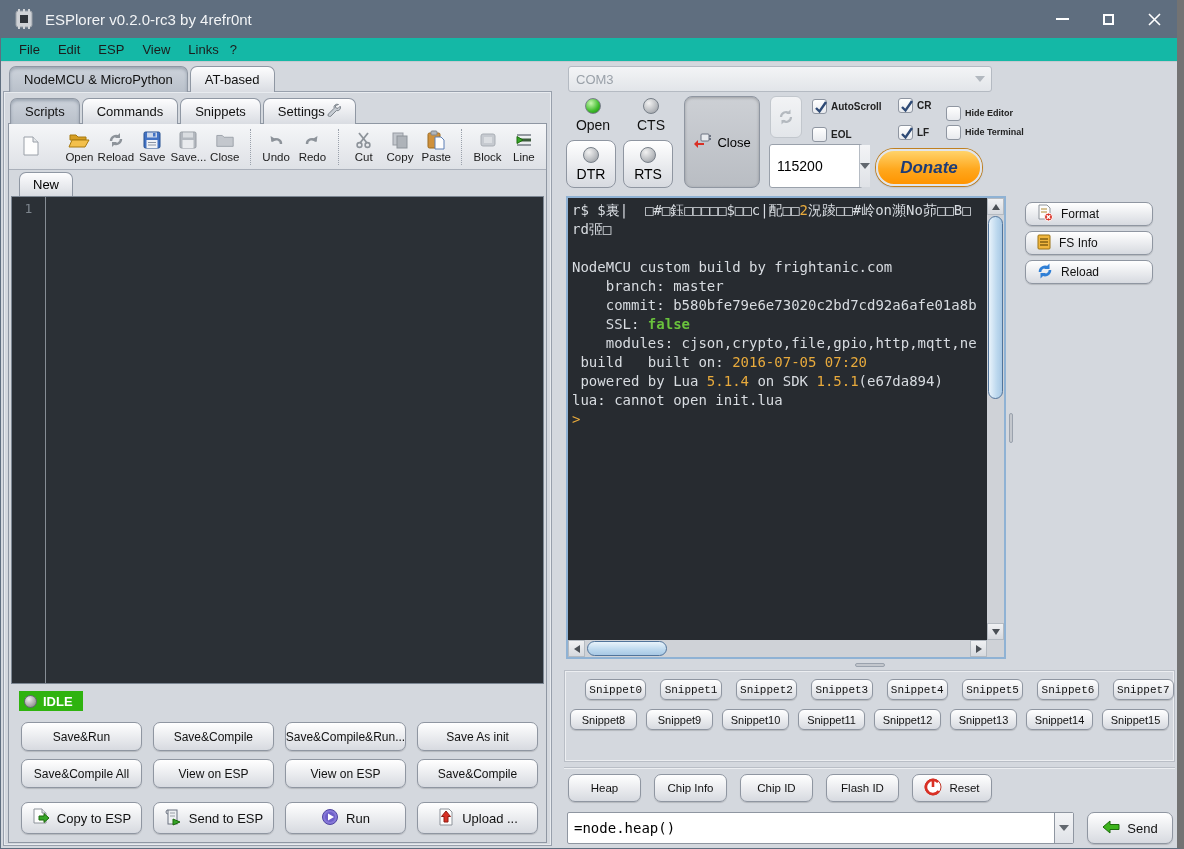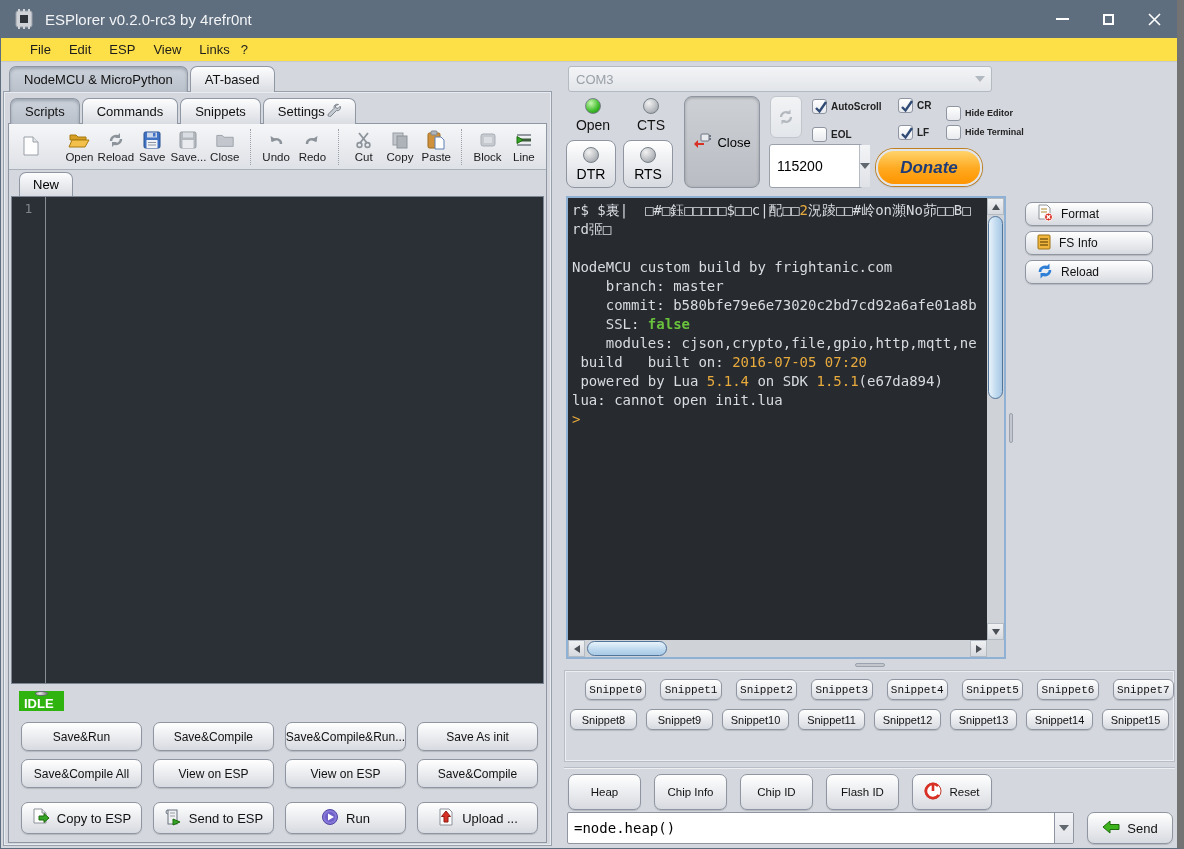--- a/index.html
+++ b/index.html
@@ -16,21 +16,21 @@
   
   .titlebar { height:38px; background:#5f6e7f; display:flex; align-items:center; flex:none; }
   .titlebar .app-icon { width:22px; height:22px; margin:0 10px 0 12px; }
   .titlebar .title { color:#f2f4f6; font-size:15px; }
   .win-controls { margin-left:auto; display:flex; height:100%; }
   .win-btn { width:46px; height:100%; display:flex; align-items:center; justify-content:center; color:#fff; }
   .glyph-min { width:13px; height:2px; background:#fff; }
   .glyph-max { width:11px; height:11px; border:2px solid #fff; }
 
   
-  .menubar { height:24px; background:#fde047; border-bottom:1px solid #c6cad0; display:flex; align-items:center; padding-left:20px; flex:none; }
+  .menubar { height:24px; background:#14b8a6; border-bottom:1px solid #c6cad0; display:flex; align-items:center; padding-left:9px; flex:none; }
   .menu-item { font-size:13px; color:#1c1c1c; padding:2px 9px; }
   .menu-item.q { padding-left:2px; }
 
   
   .main { flex:1; display:flex; padding:2px 0 2px 2px; min-height:0; }
   .left-col { width:549px; flex:none; display:flex; flex-direction:column; min-height:0; }
   .v-split { width:12px; flex:none; }
   .right-col { flex:1; display:flex; flex-direction:column; min-width:0; padding-right:2px; }
 
   
@@ -59,21 +59,21 @@
   .edit-tabstrip { height:26px; flex:none; display:flex; align-items:flex-end; padding-left:10px; }
   .edit-tab { height:24px; padding:0 13px; display:flex; align-items:center; font-size:13px;
     background:linear-gradient(#fdfdfe,#d9dce2); border:1px solid #8f97a3; border-bottom:none; border-radius:7px 7px 0 0;text-align:right; }
   .editor { flex:1; background:#2b3036; border:1px solid #7d8793; margin:0 2px; display:flex; min-height:0; font-family:"DejaVu Sans Mono", monospace; }
   .gutter { width:34px; flex:none; color:#7d858d; font-size:13px; text-align:center; padding-top:4px;
     border-right:1px solid #868d95; }
   .editor .code { flex:1; }
 
   
   .status-row { height:26px; flex:none; display:flex; align-items:center; padding-left:10px; margin-top:4px; }
-  .idle-badge { display:inline-flex; align-items:center; height:20px; background:#2fb30f; padding:0 10px 0 5px;flex-direction:column; }
+  .idle-badge { display:inline-flex; align-items:center; height:20px; background:#2fb30f; padding:0 10px 0 5px; }
   .idle-badge .led { width:13px; height:13px; border-radius:50%;
     background:radial-gradient(circle at 35% 30%, #e8e8e8, #9a9a9a 70%, #6f6f6f); border:1px solid #667; margin-right:6px; }
   .idle-badge .txt { color:#fff; font-weight:bold; font-size:13px; }
   .act-row { display:flex; padding:0 8px 0 12px; gap:11px; margin-top:8px; flex:none; }
   .btn { display:inline-flex; align-items:center; justify-content:center; gap:7px;
     background:linear-gradient(#ffffff,#d7dae0); border:1px solid #8f96a1; border-radius:7px;
     font-family:inherit; font-size:12px; color:#111; box-shadow:0 1px 1px rgba(0,0,0,.15); white-space:nowrap; }
   .act-row .btn { flex:1; height:29px; }
   .act-row.esp { margin-top:14px; margin-bottom:8px; }
   .act-row.esp .btn { height:32px; font-size:13px; }
@@ -147,21 +147,21 @@
   .snip-panel { height:92px; flex:none; border:1px solid #b9bec6; box-shadow:inset 0 0 0 1px #eceef1; padding-top:8px; }
   .snip-row { display:flex; height:21px; margin-bottom:9px; }
   .snip-row.r1 { padding-left:20px; gap:14px;font-family:Liberation Mono, monospace; }
   .snip-row.r2 { padding-left:5px; gap:9px; }
   .snip-row .btn { font-size:11px; height:21px; border-radius:6px; }
   .snip-row.r1 .btn { width:62px; }
   .snip-row.r2 .btn { width:67px; }
 
   .divider { height:7px; flex:none; border-top:1px solid #b9bec6; margin-top:5px; box-shadow:0 1px 0 #eceef1 inset; }
   .device-row { height:34px; flex:none; display:flex; gap:13px; padding-left:4px; }
-  .device-row .btn { width:73px; height:36px; font-size:11.5px; }
+  .device-row .btn { width:73px; height:28px; font-size:11.5px; }
   .device-row .btn.w { width:80px; }
   .command-row { height:38px; flex:none; display:flex; align-items:center; padding:4px 2px 2px 3px; gap:13px; }
   .cmd-combo { flex:1; height:32px; display:flex; border:1px solid #8f96a1; background:#fff; border-radius:2px; }
   .cmd-combo input { flex:1; border:none; outline:none; font-family:"DejaVu Sans Mono", monospace; font-size:14px; padding-left:6px; color:#000; background:transparent; }
   .cmd-combo .arrow { width:19px; border-left:1px solid #8f96a1; background:linear-gradient(#f3f4f6,#dfe2e7); display:flex; align-items:center; justify-content:center; }
   .send-btn { width:86px; height:32px; font-size:13px; }
 </style>
 </head>
 <body>
 

